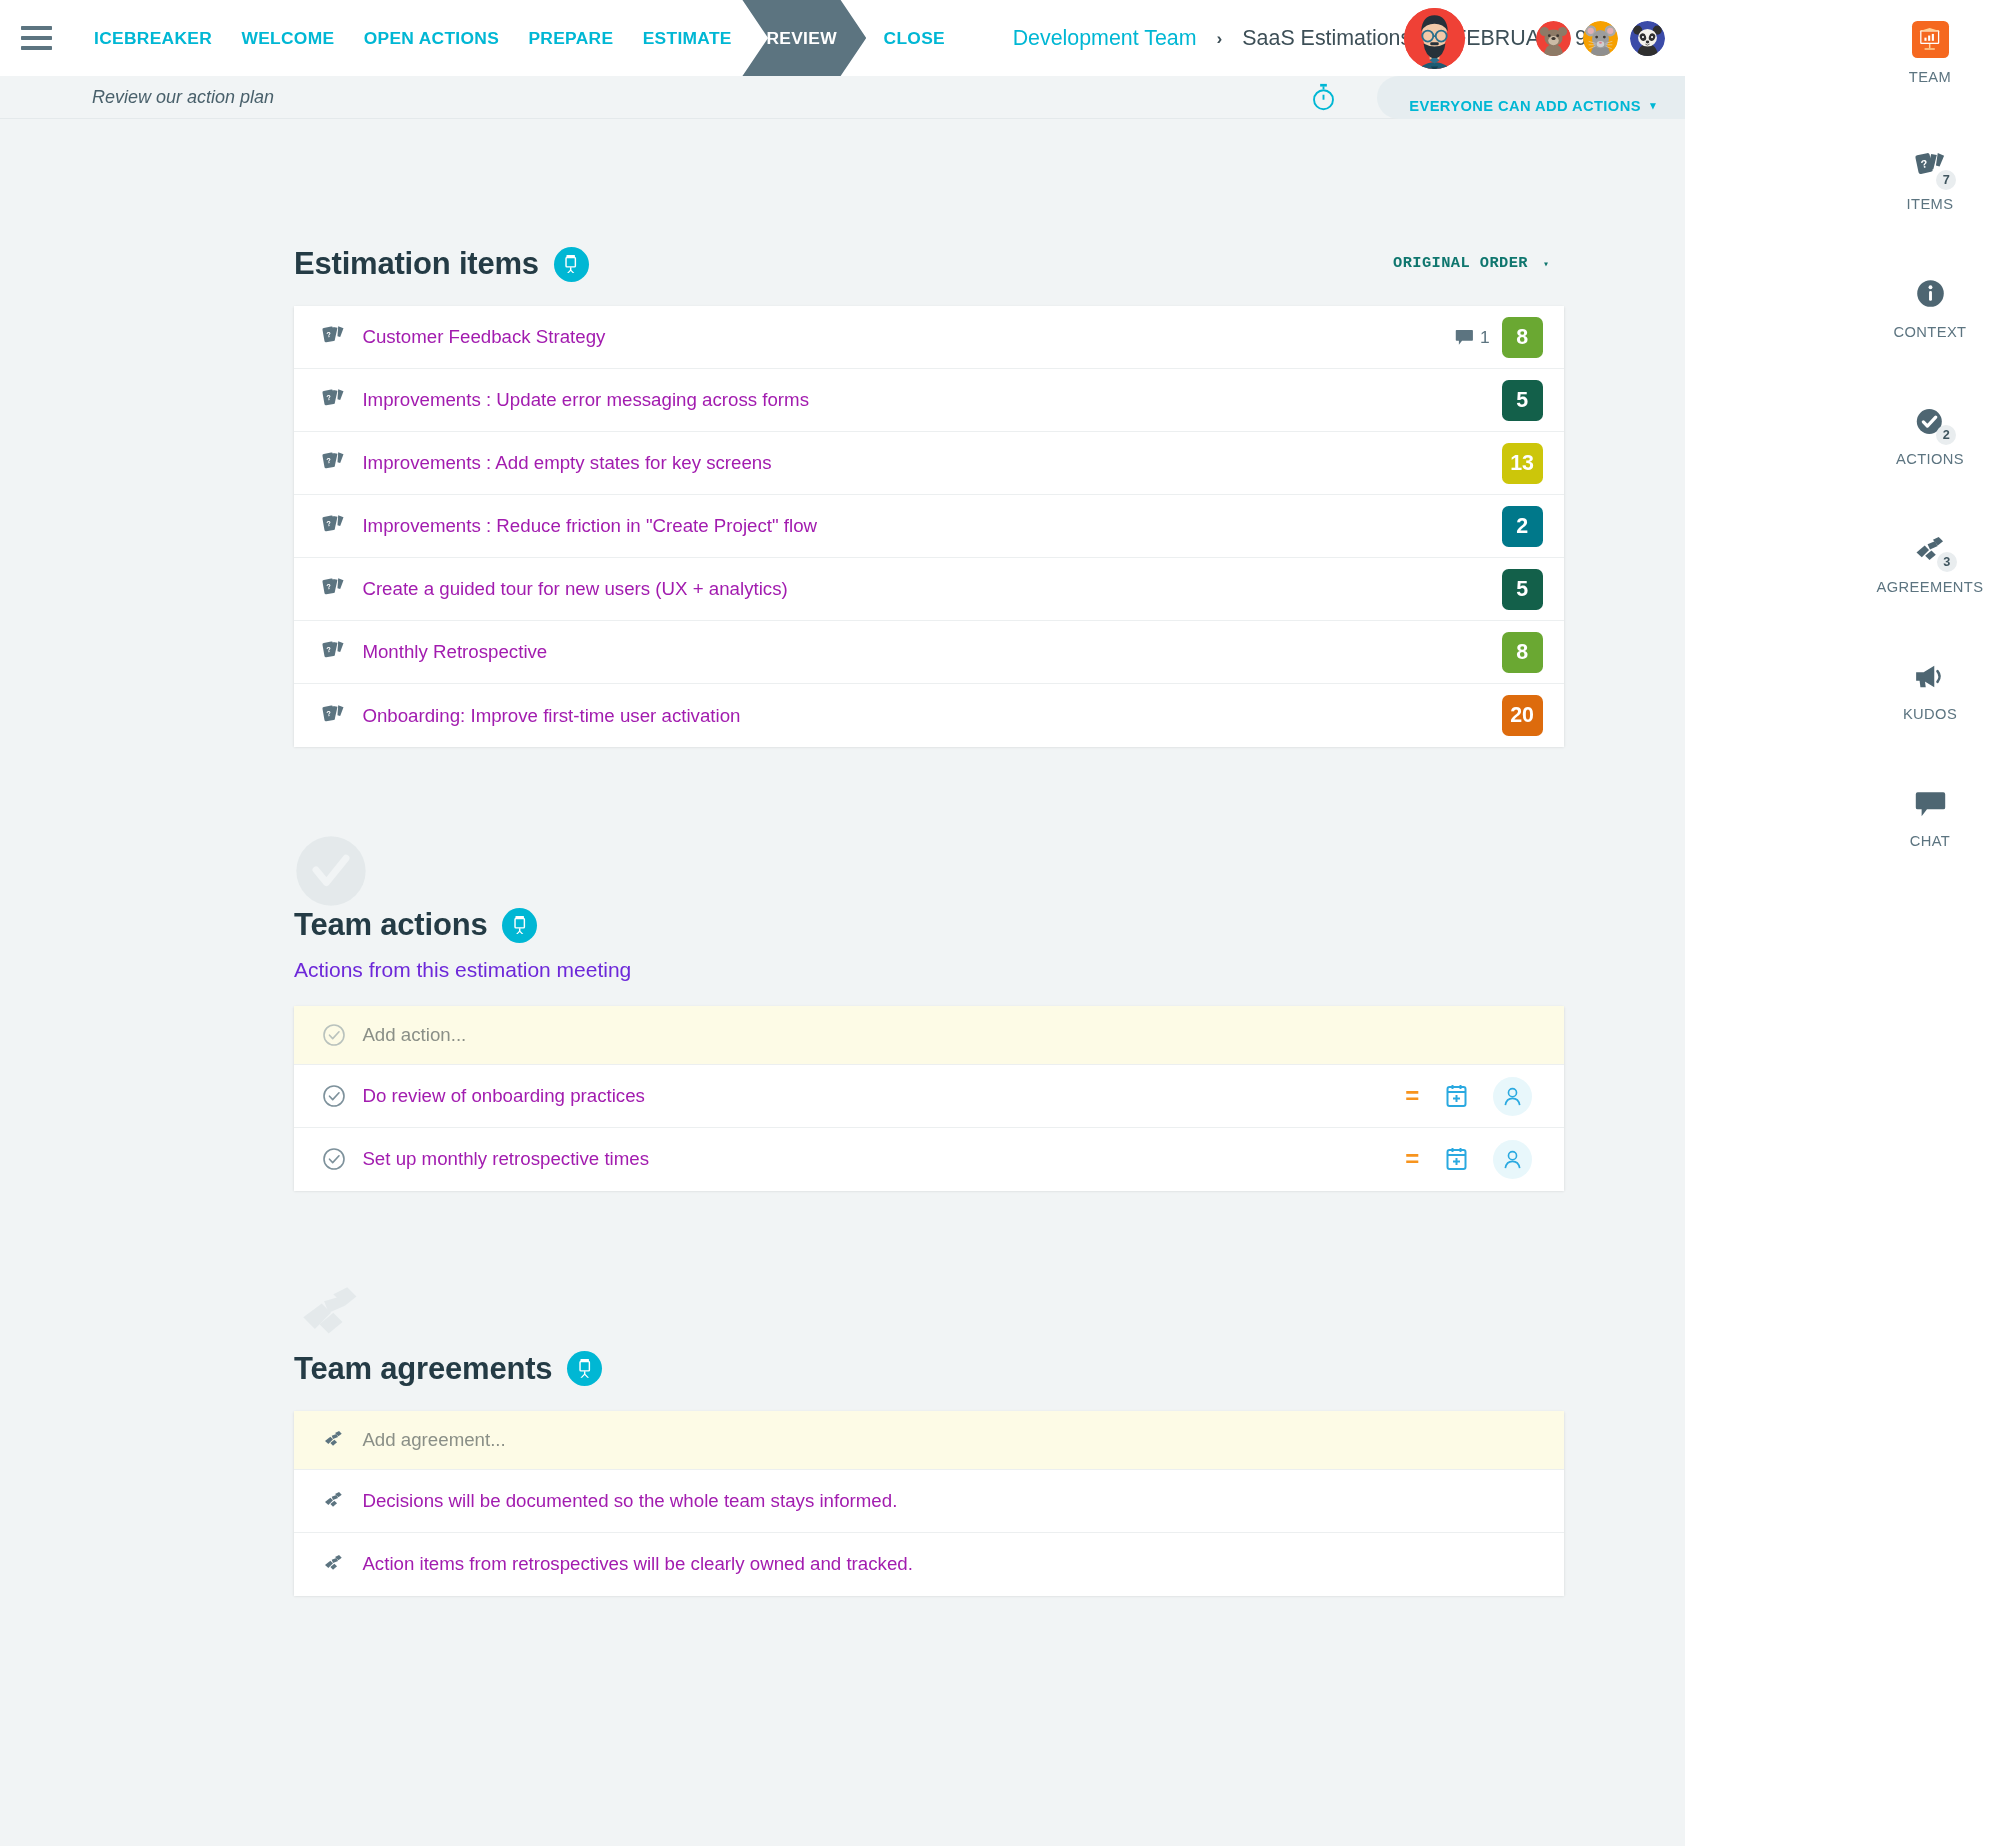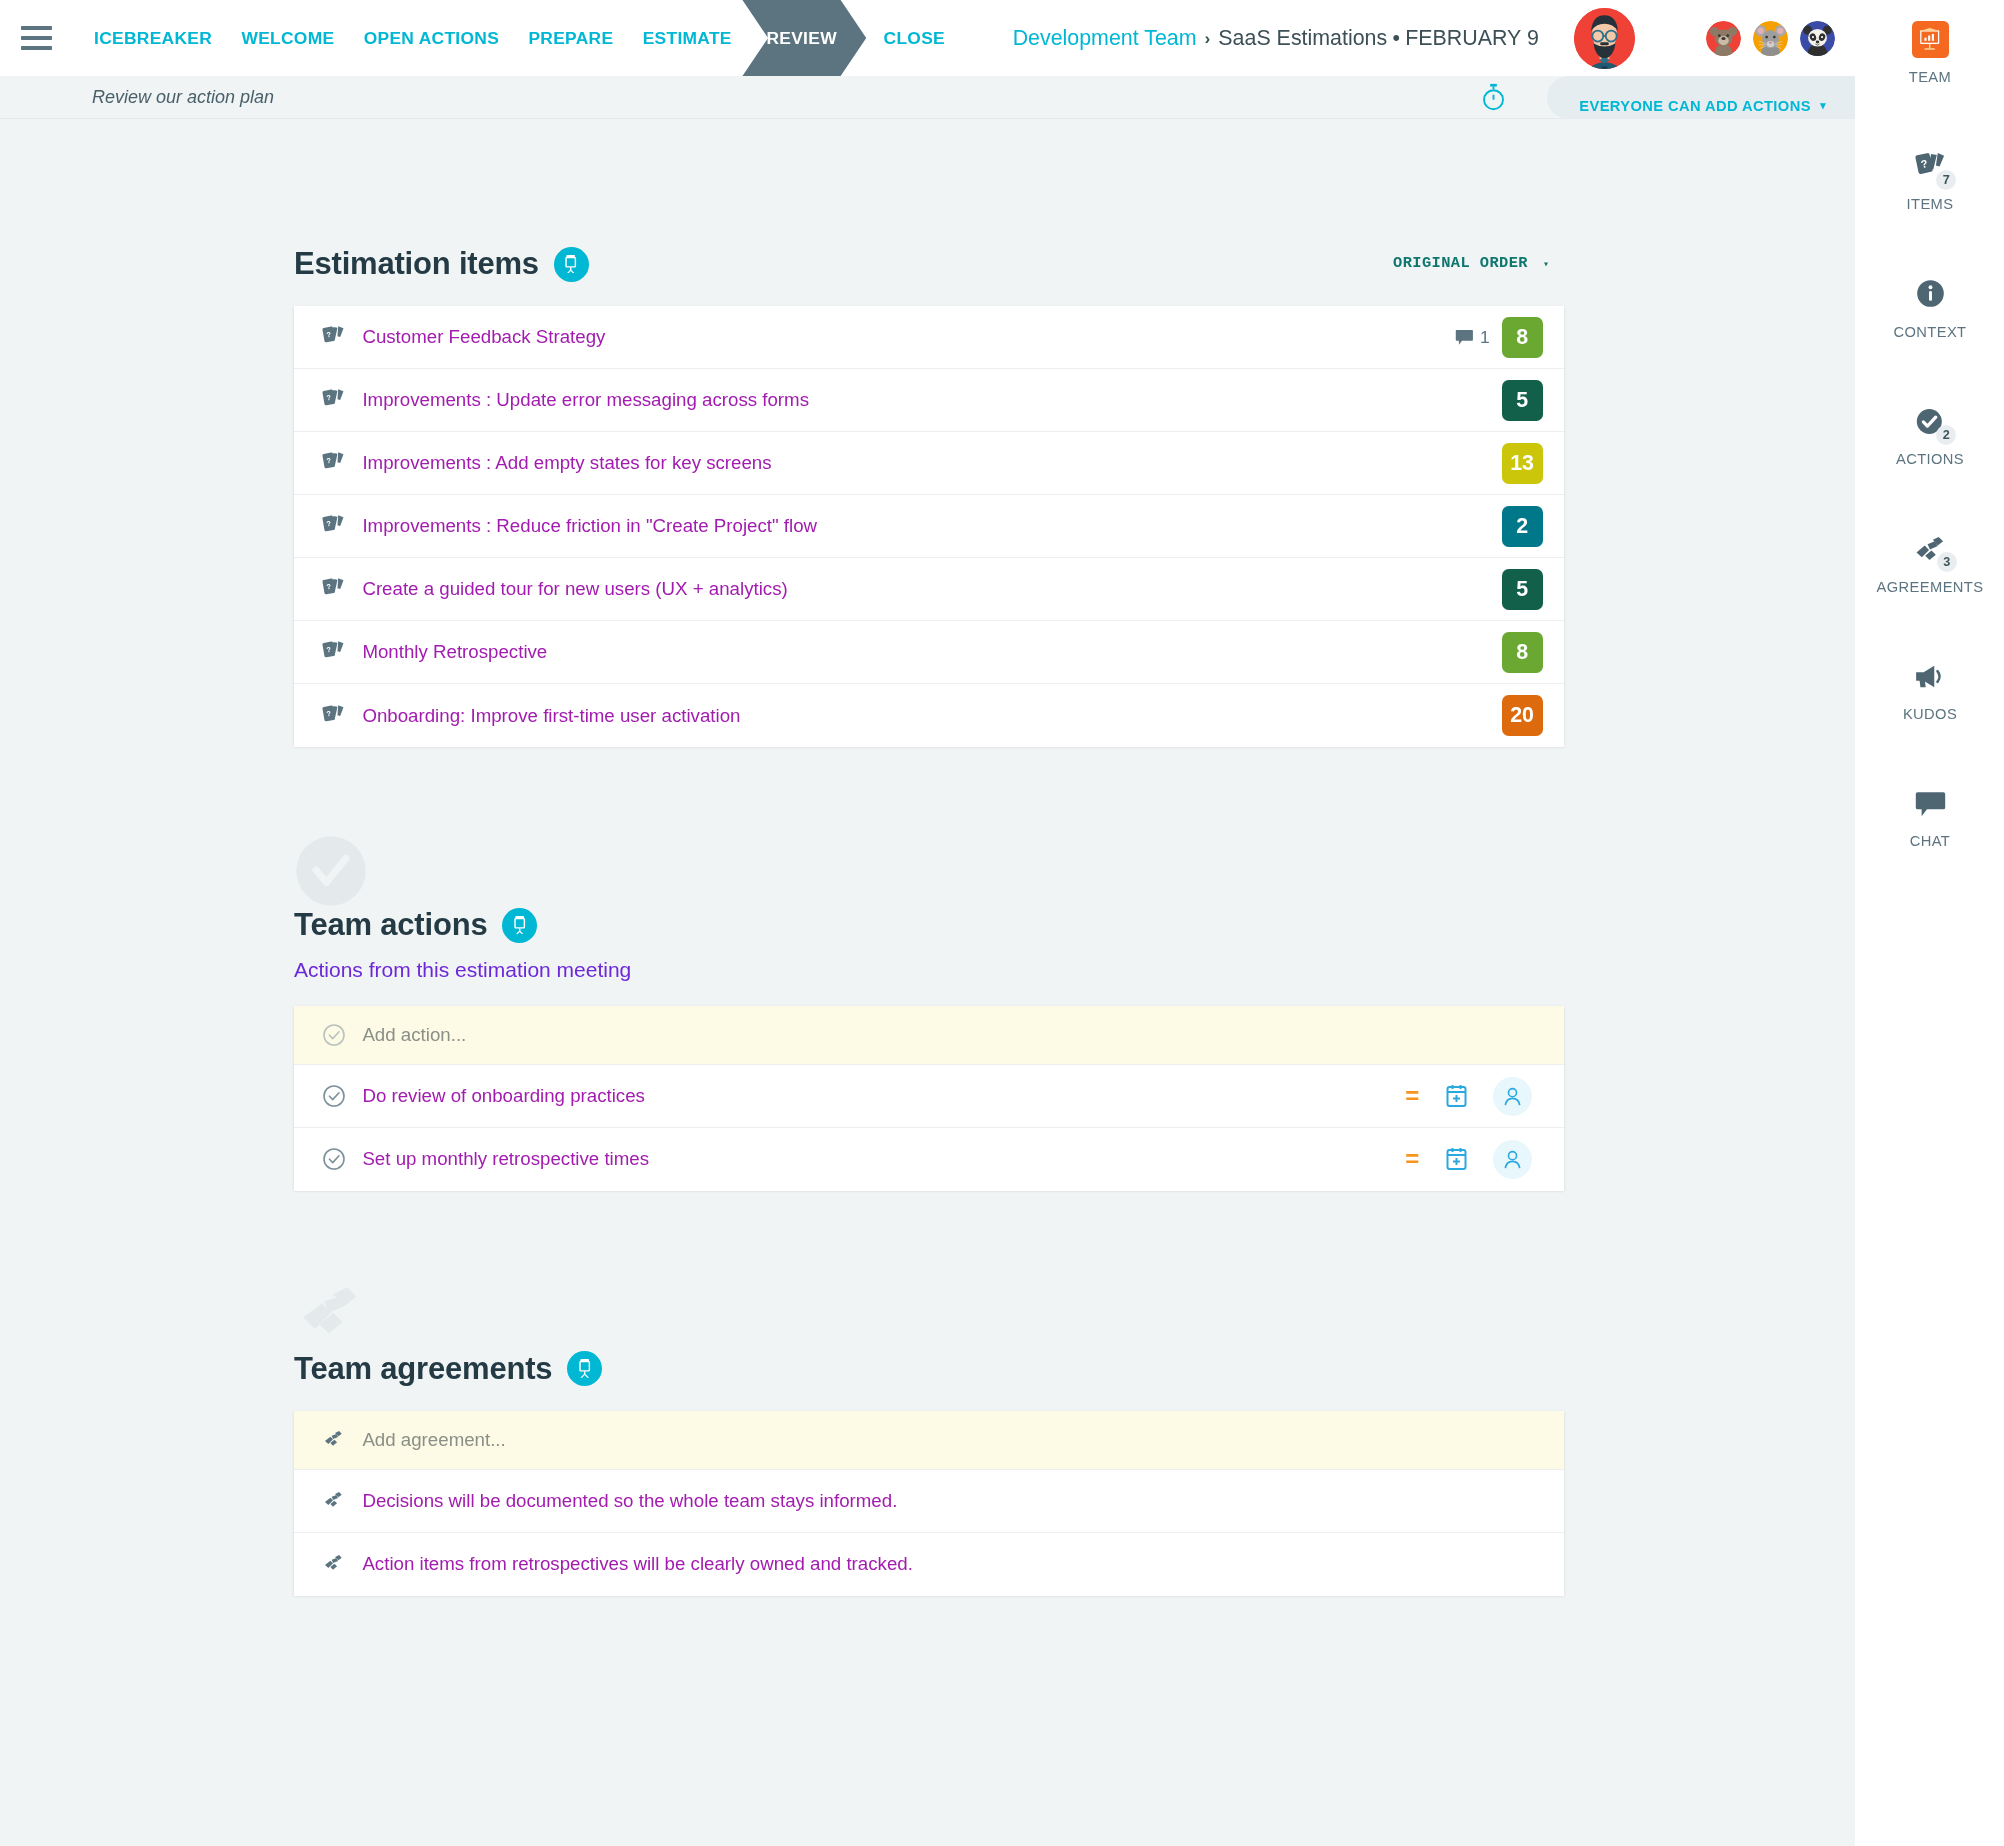--- a/index.html
+++ b/index.html
@@ -7,21 +7,21 @@
     width: 2005px; height: 1847px;
     background: #ffffff;
     font-family: "Liberation Sans", sans-serif;
     overflow: hidden;
   }
   .app { position: relative; width: 2005px; height: 1847px; background:#fff; }
 
   
   .main-col {
     position: absolute; left: 0; top: 0;
-    width: 1855px; height: 1847px;
+    width: 1685px; height: 1847px;
     background: #f1f4f5;
   }
 
   
   .topbar {
     position: relative;
     height: 76px;
     background: #ffffff;
     display: flex; align-items: center;
     overflow: hidden;
@@ -44,21 +44,21 @@
     text-align: center;
   }
   .step-chev {
     position:absolute; top:-8px; height: 92px;
     background:#5c7480; z-index:1;
     clip-path: polygon(0 0, 76% 0, 100% 50%, 76% 100%, 0 100%, 24% 50%);
   }
 
   .breadcrumb {
     margin-left: 53px; font-size: 21.4px; white-space: nowrap;
-    display:flex; align-items:center; gap: 0;
+    display:flex; align-items:center; gap: 12px;
   }
   .bc-team { color:#00b7d4; cursor:pointer; }
   .bc-sep { color:#3d4f57; margin: 0 8px; font-size:17.4px; font-weight:700; }
   .bc-meeting { color:#3d4f57; }
   .bc-dot { color:#3d4f57; margin: 0 5.3px; }
   .bc-date { color:#3d4f57; }
 
   .avatars { position:absolute; right: 20px; top: 0; height:76px; display:flex; align-items:center; }
   .avatar-lg {
     width: 61px; height: 61px; border-radius: 50%;

